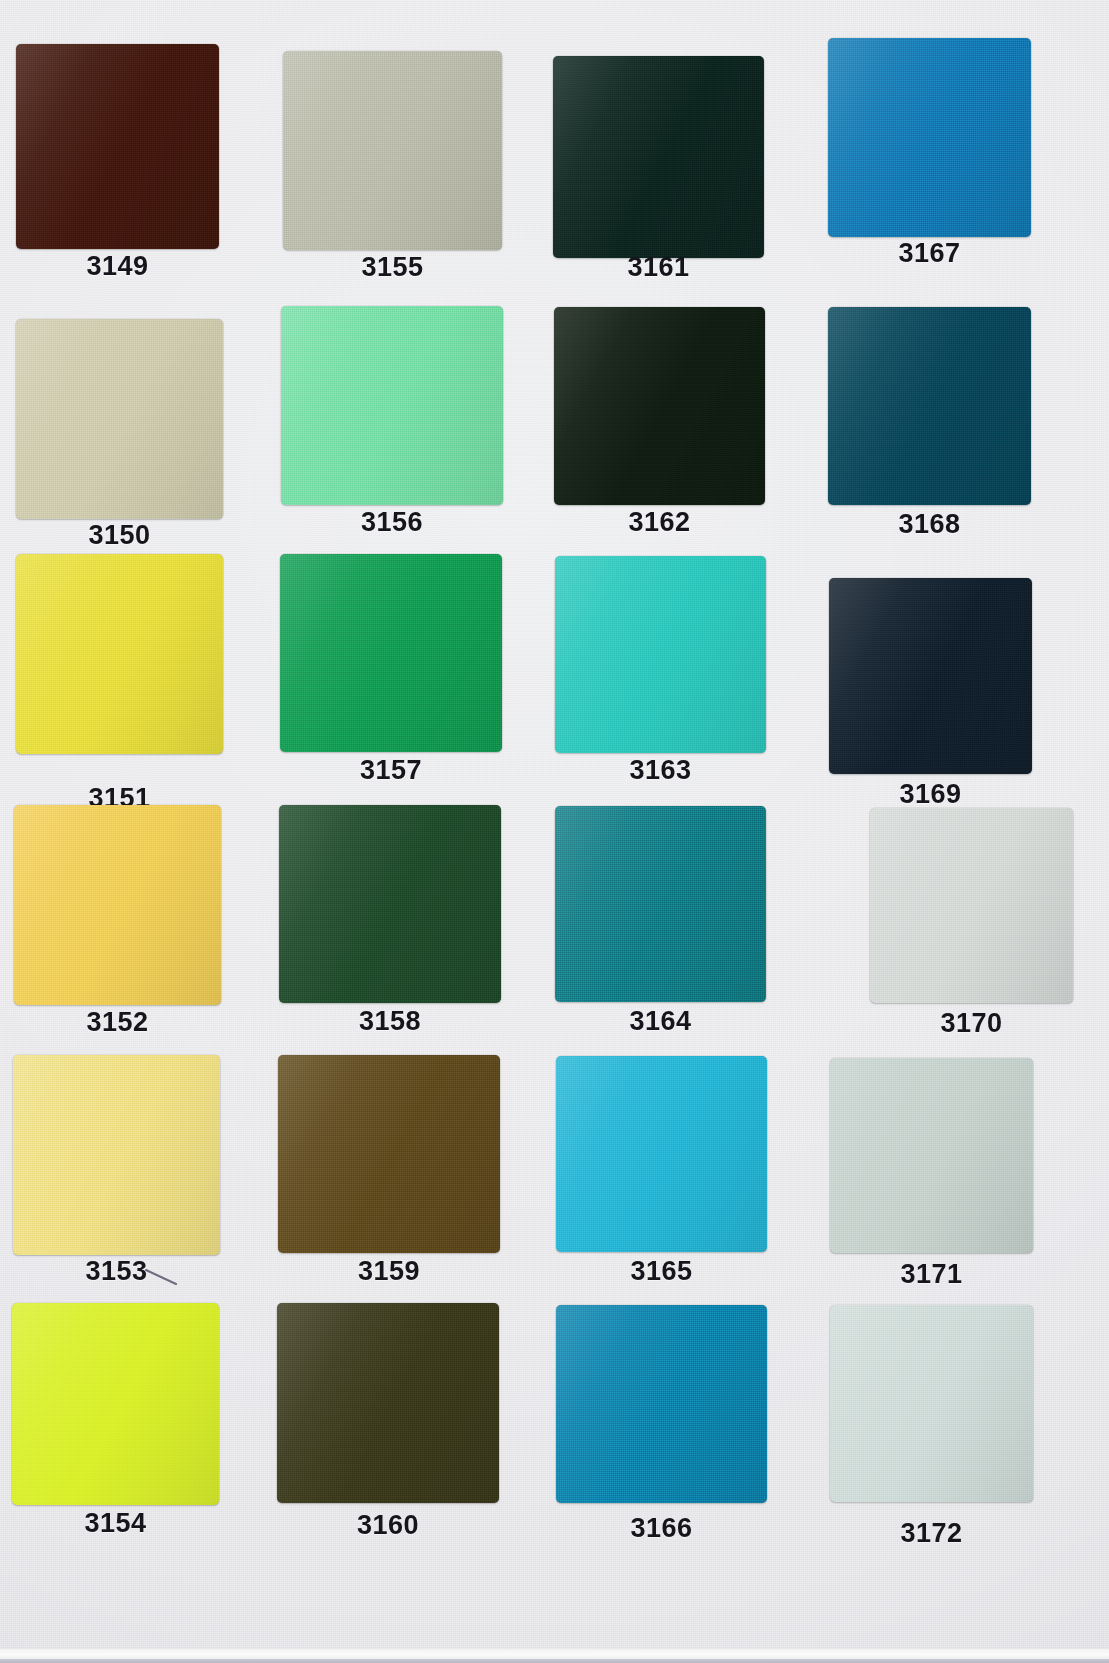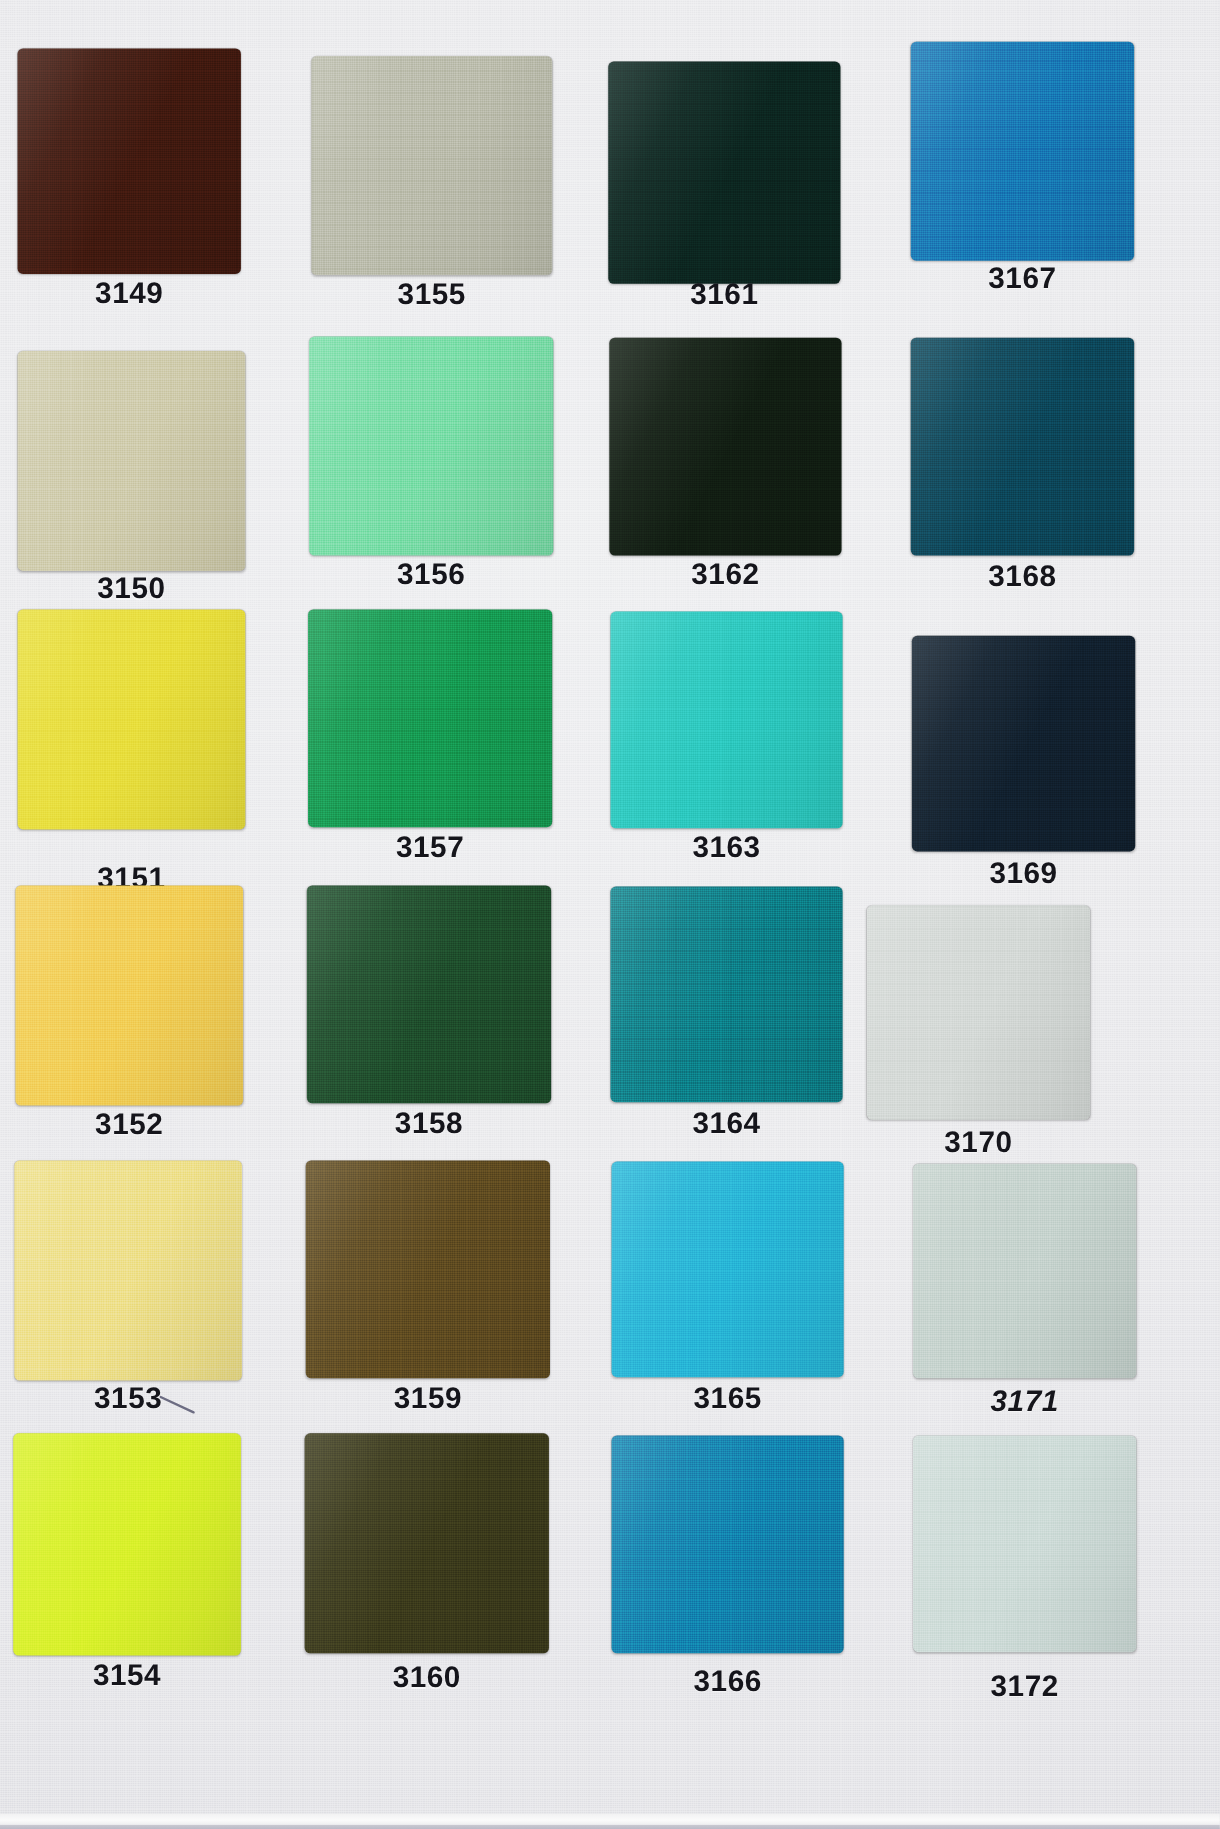--- a/index.html
+++ b/index.html
@@ -174,39 +174,39 @@
         <div class="label" style="top: 202px;">3152</div>
       </div>
       <div class="cell" style="left: 279px; top: 805px; width: 222px; height: 241px;">
         <div class="chip" title="dark forest green" style="width: 222px; height: 198px; background: rgb(30, 76, 43);"></div>
         <div class="label" style="top: 201px;">3158</div>
       </div>
       <div class="cell" style="left: 555px; top: 806px; width: 211px; height: 240px;">
         <div class="chip" title="teal" style="width: 211px; height: 196px; background: rgb(13, 127, 136);"></div>
         <div class="label" style="top: 200px;">3164</div>
       </div>
-      <div class="cell" style="left: 788px; top: 808px; width: 203px; height: 240px; margin-top: 15px;">
+      <div class="cell" style="left: 870px; top: 808px; width: 203px; height: 240px;">
         <div class="chip" title="very light gray" style="width: 203px; height: 195px; background: rgb(212, 217, 214);"></div>
         <div class="label" style="top: 200px;">3170</div>
       </div>
       <div class="cell" style="left: 13px; top: 1055px; width: 207px; height: 241px;">
         <div class="chip" title="pale yellow" style="width: 207px; height: 200px; background: rgb(238, 224, 138);"></div>
         <div class="label" style="top: 201px;">3153</div>
       </div>
       <div class="cell" style="left: 278px; top: 1055px; width: 222px; height: 241px;">
         <div class="chip" title="dark olive brown" style="width: 222px; height: 198px; background: rgb(94, 74, 32);"></div>
         <div class="label" style="top: 201px;">3159</div>
       </div>
       <div class="cell" style="left: 556px; top: 1056px; width: 211px; height: 240px;">
         <div class="chip" title="bright cyan" style="width: 211px; height: 196px; background: rgb(39, 180, 214);"></div>
         <div class="label" style="top: 200px;">3165</div>
       </div>
       <div class="cell" style="left: 830px; top: 1058px; width: 203px; height: 241px;">
         <div class="chip" title="pale gray green" style="width: 203px; height: 195px; background: rgb(197, 210, 205);"></div>
-        <div class="label" style="top: 201px; font-style: italic;">3171</div>
+        <div class="label" style="top: 201px;">3171</div>
       </div>
       <div class="cell" style="left: 12px; top: 1303px; width: 207px; height: 245px;">
         <div class="chip" title="neon yellow green" style="width: 207px; height: 202px; background: rgb(216, 240, 42);"></div>
         <div class="label" style="top: 205px;">3154</div>
       </div>
       <div class="cell" style="left: 277px; top: 1303px; width: 222px; height: 247px;">
         <div class="chip" title="dark olive" style="width: 222px; height: 200px; background: rgb(59, 58, 27);"></div>
         <div class="label" style="top: 207px;">3160</div>
       </div>
       <div class="cell" style="left: 556px; top: 1305px; width: 211px; height: 248px;">

